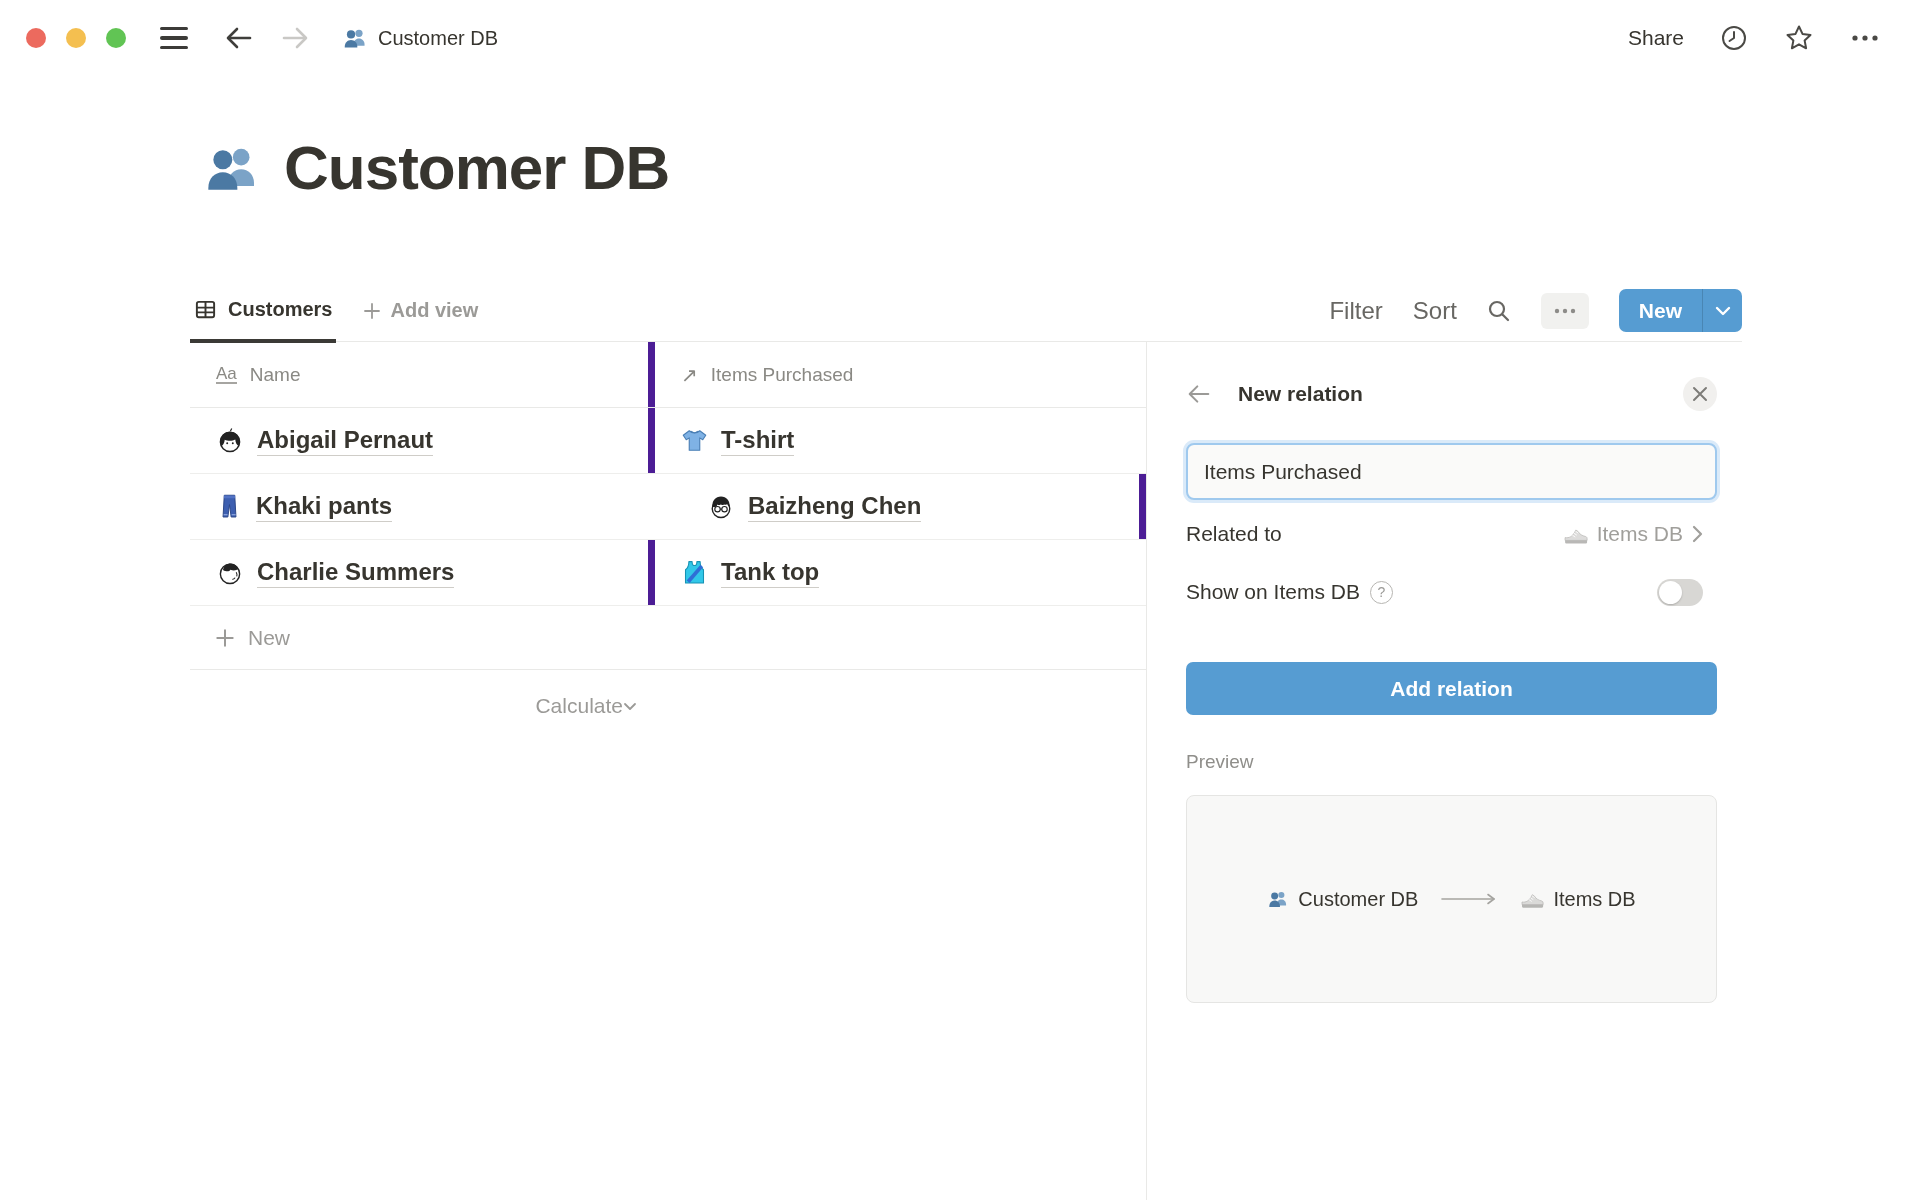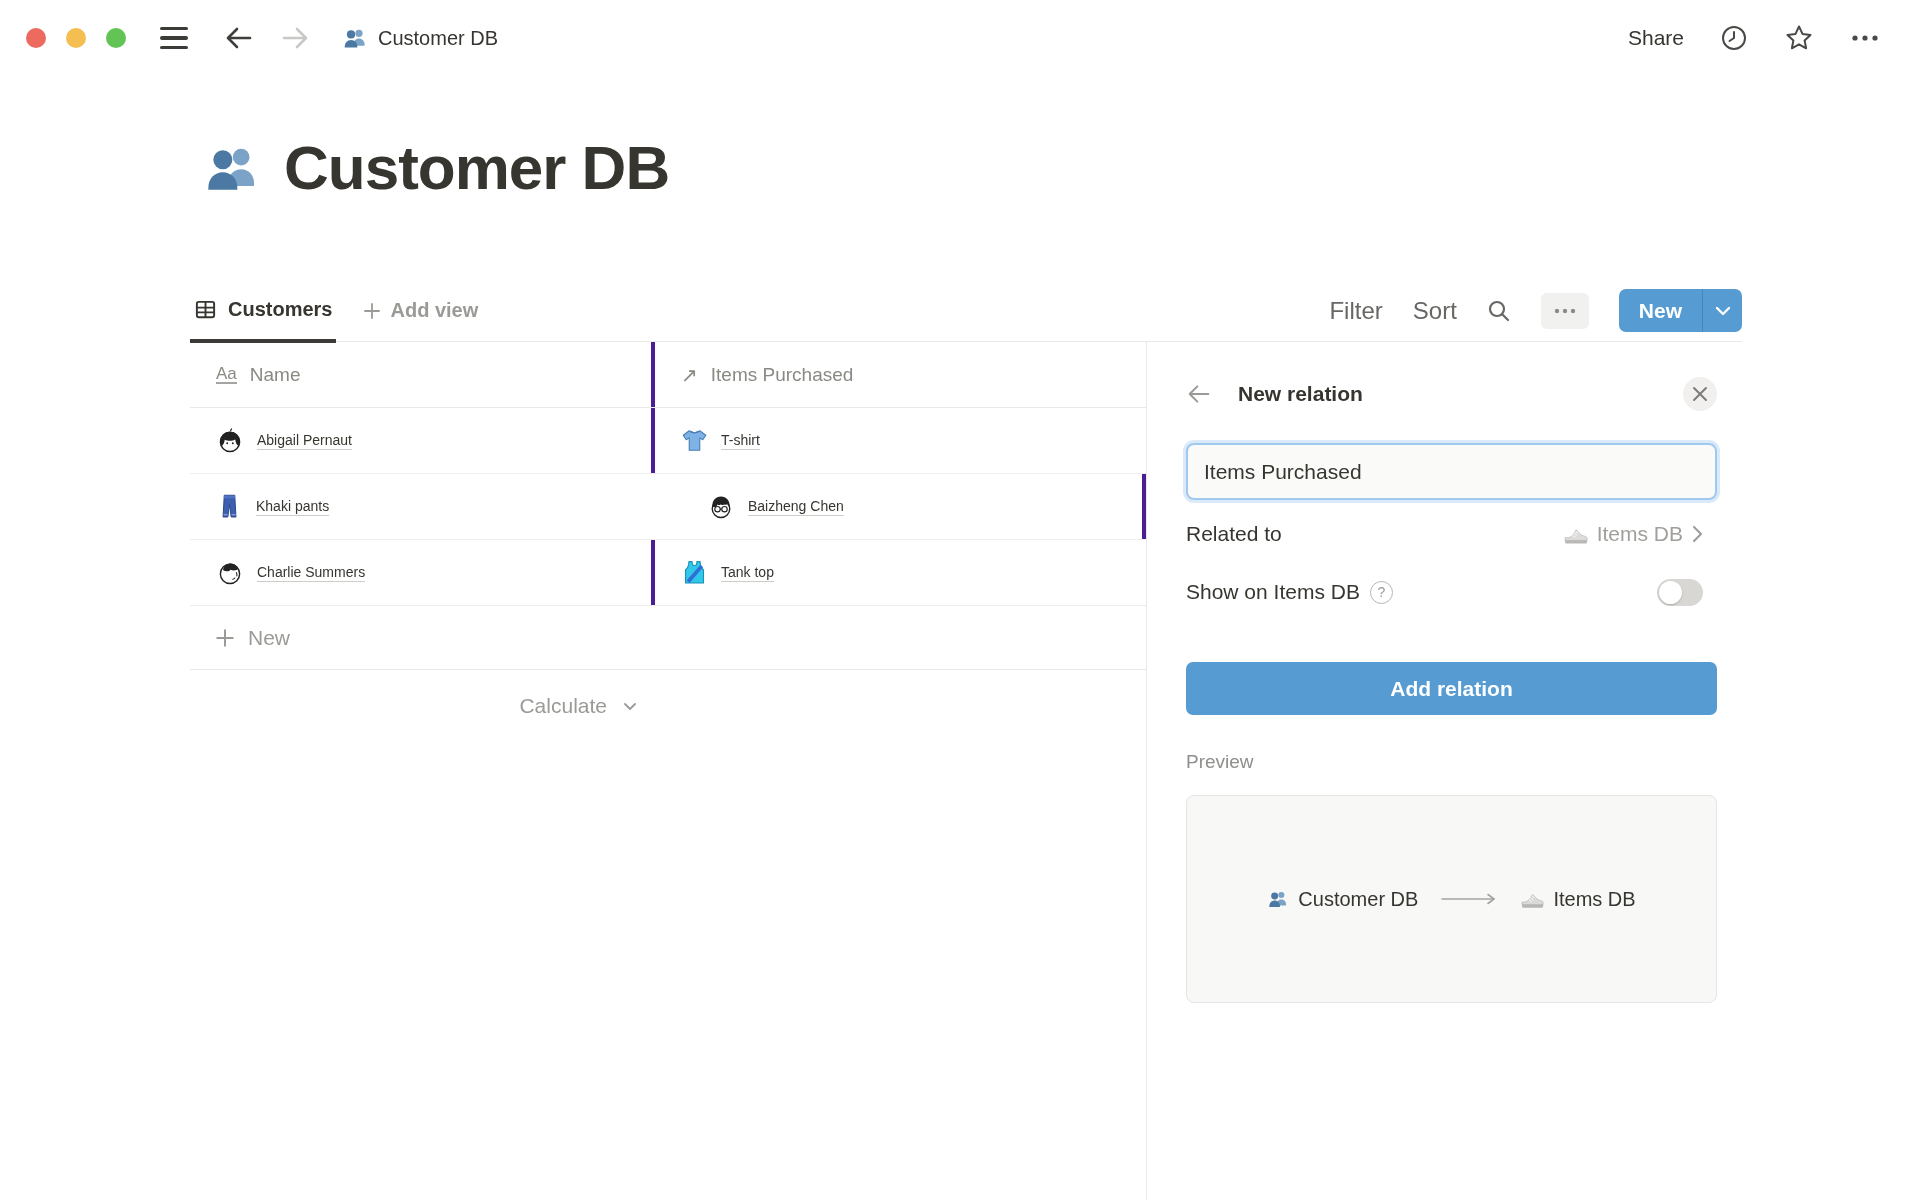--- a/index.html
+++ b/index.html
@@ -41,31 +41,31 @@
     display:flex; align-items:center; padding:0 20px; }
   .new-chev { background:var(--blue); width:40px; display:flex; align-items:center;
     justify-content:center; border-left:1px solid rgba(0,0,0,0.14); }
 
   
   .table { position:absolute; left:190px; top:342px; width:956px; }
   .t-row { display:flex; align-items:stretch; border-bottom:1px solid #eeeeec; }
   .t-row.header { height:66px; border-bottom:1px solid #e9e9e7; }
   .t-row.body { height:66px; }
   .cell { display:flex; align-items:center; gap:13px; padding-left:26px; }
-  .cell.c1 { width:465px; border-right:4px solid #4c1d95; }
+  .cell.c1 { width:465px; border-right:7px solid #4c1d95; }
   .cell.c2 { flex:1; }
   .hdr-label { font-size:19px; color:#8a8984; }
   .aa-ic { font-size:17px; color:#8a8984; border-bottom:2px solid #a6a5a1; line-height:1.05; }
   .rel-ic { font-size:20px; color:#8a8984; }
-  .link { font-size:14px; font-weight:400; color:#37352f; border-bottom:1.5px solid #cfcdc8;
+  .link { font-size:24px; font-weight:700; color:#37352f; border-bottom:1.5px solid #cfcdc8;
     padding-bottom:1px; cursor:pointer; }
   .newrow { display:flex; align-items:center; gap:12px; height:64px; padding-left:24px;
     color:#9b9a97; font-size:21px; border-bottom:1px solid #e9e9e7; cursor:pointer; }
   .calcrow { height:72px; width:465px; display:flex; align-items:center; justify-content:flex-end;
-    gap:16px; padding-right:18px; color:#9b9a97; font-size:21px; cursor:pointer; }
+    gap:0; padding-right:18px; color:#9b9a97; font-size:21px; cursor:pointer; }
 
   
   .panel-divider { position:absolute; left:1146px; top:342px; width:1px; height:858px; background:#e9e9e7; }
   .panel { position:absolute; left:1186px; top:372px; width:531px; }
   .p-head { display:flex; align-items:center; height:44px; }
   .p-title { font-size:21px; font-weight:700; color:#37352f; margin-left:26px; }
   .p-close { margin-left:auto; width:34px; height:34px; border-radius:50%; background:#f1f0ee;
     display:flex; align-items:center; justify-content:center; cursor:pointer; }
   .p-input { margin-top:27px; width:100%; height:57px; border-radius:8px; background:#fafaf9;
     border:2px solid #9fc9ee; box-shadow:0 0 0 3px rgba(159,201,238,0.38);

